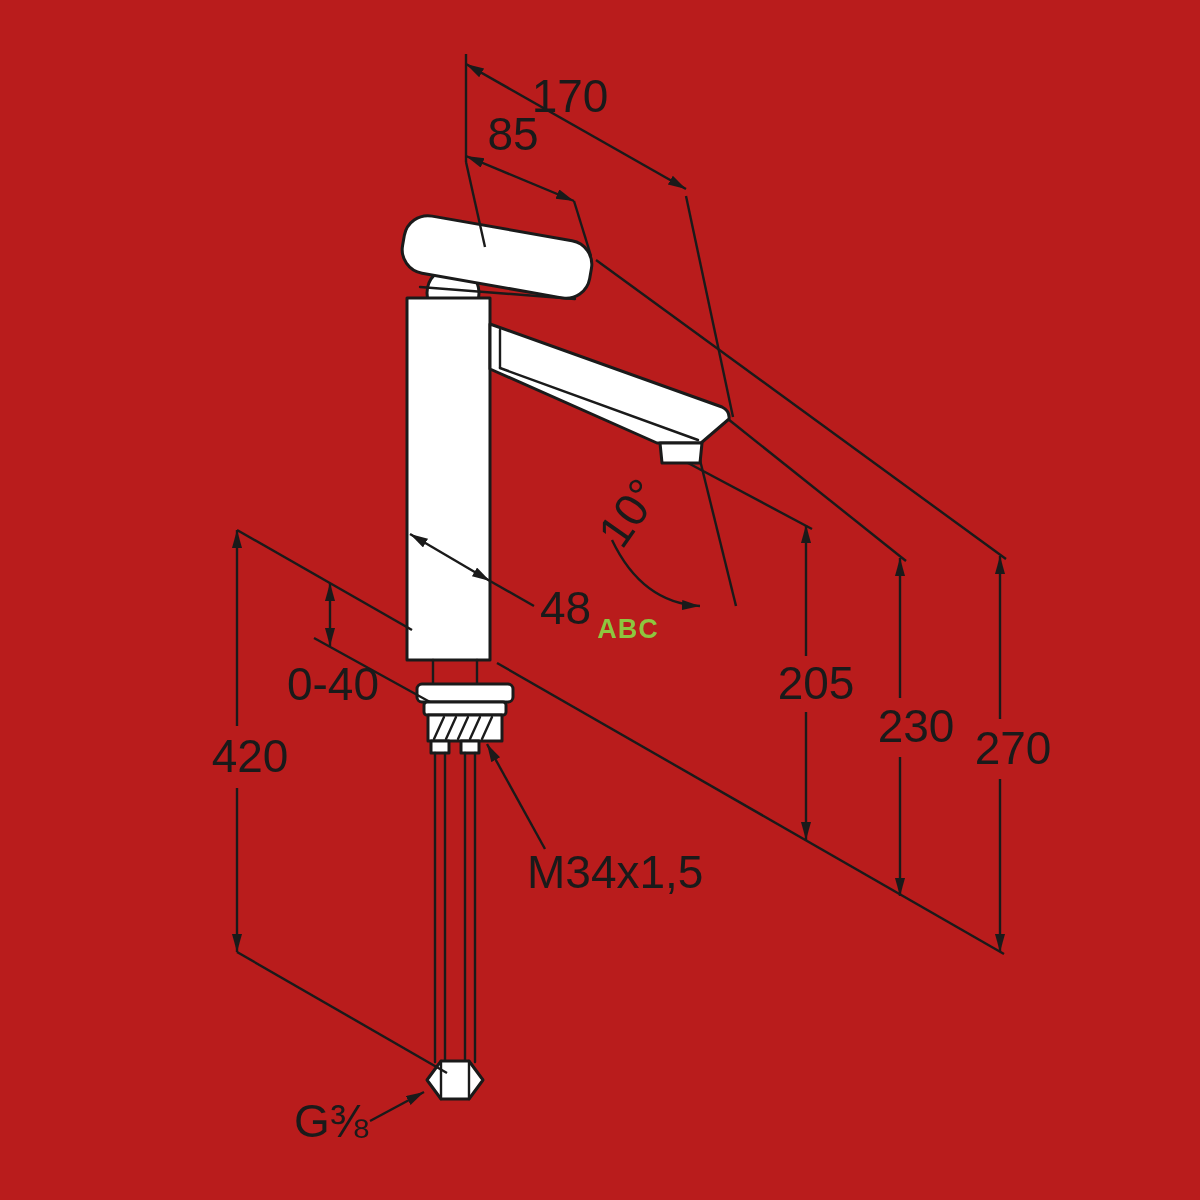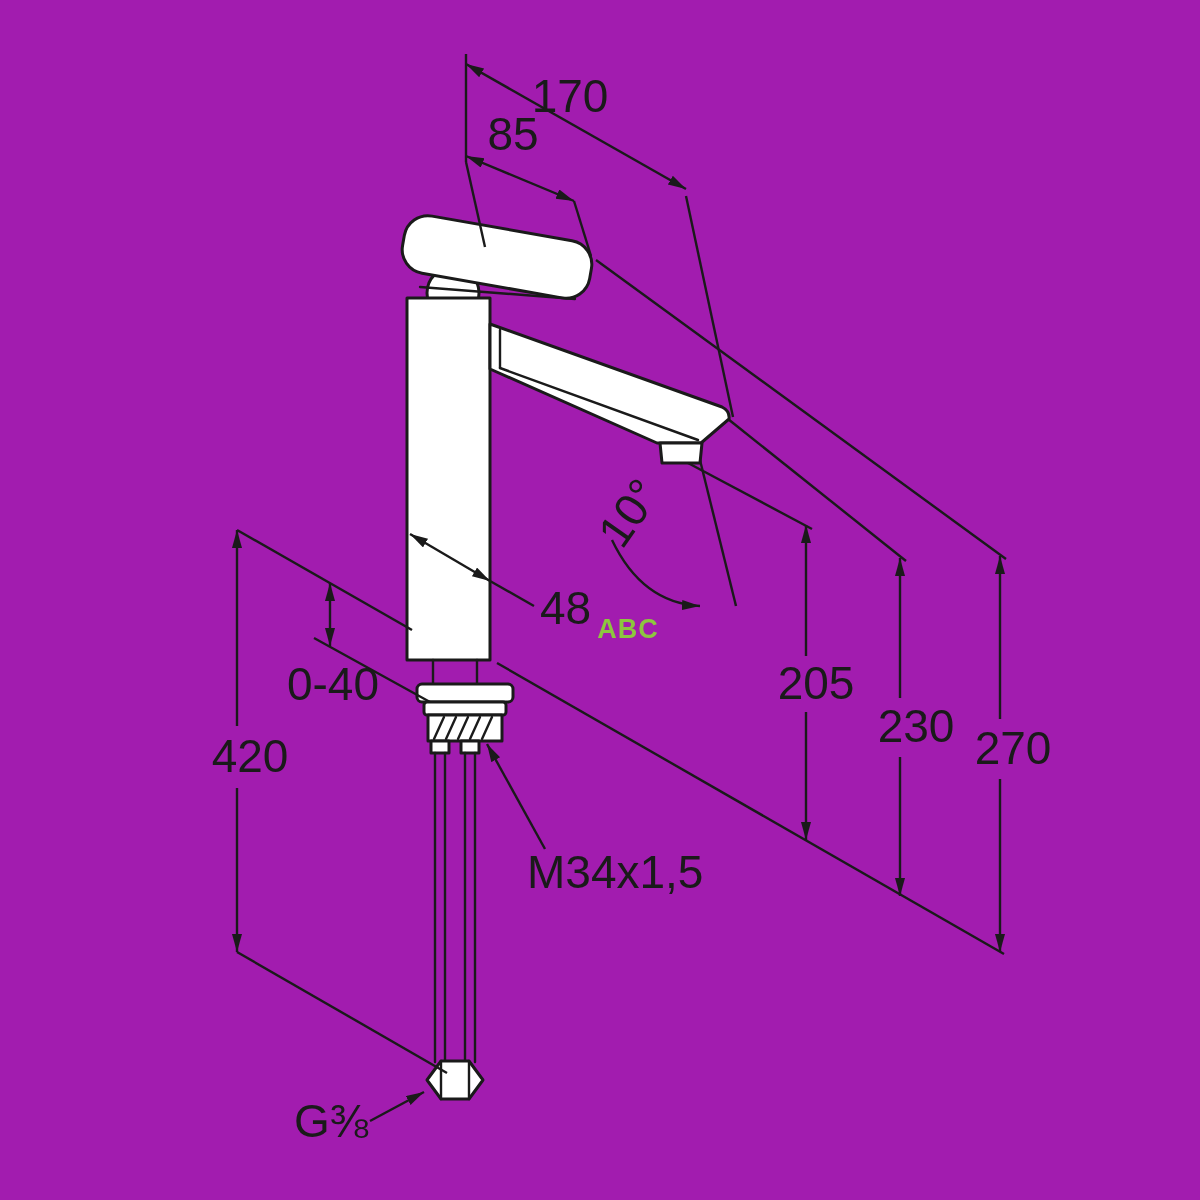--- a/index.html
+++ b/index.html
@@ -4,21 +4,21 @@
 <style>
   html, body {
     margin: 0;
     padding: 0;
     background: #ffffff;
   }
   .canvas {
     position: relative;
     width: 1200px;
     height: 1200px;
-    background: #a21caf;
+    background: #b91c1c;
     font-family: "Liberation Sans", sans-serif;
   }
   svg { display: block; }
   .outline {
     fill: #ffffff;
     stroke: #1a1a1a;
     stroke-width: 3;
     stroke-linejoin: round;
   }
   .thin {

